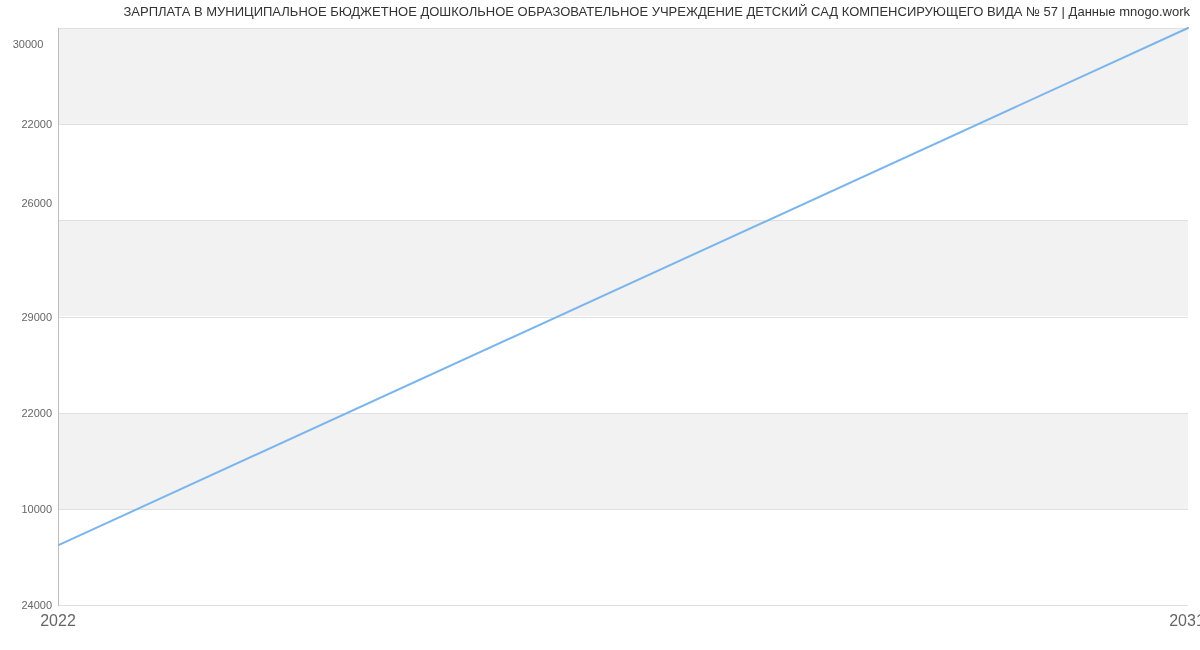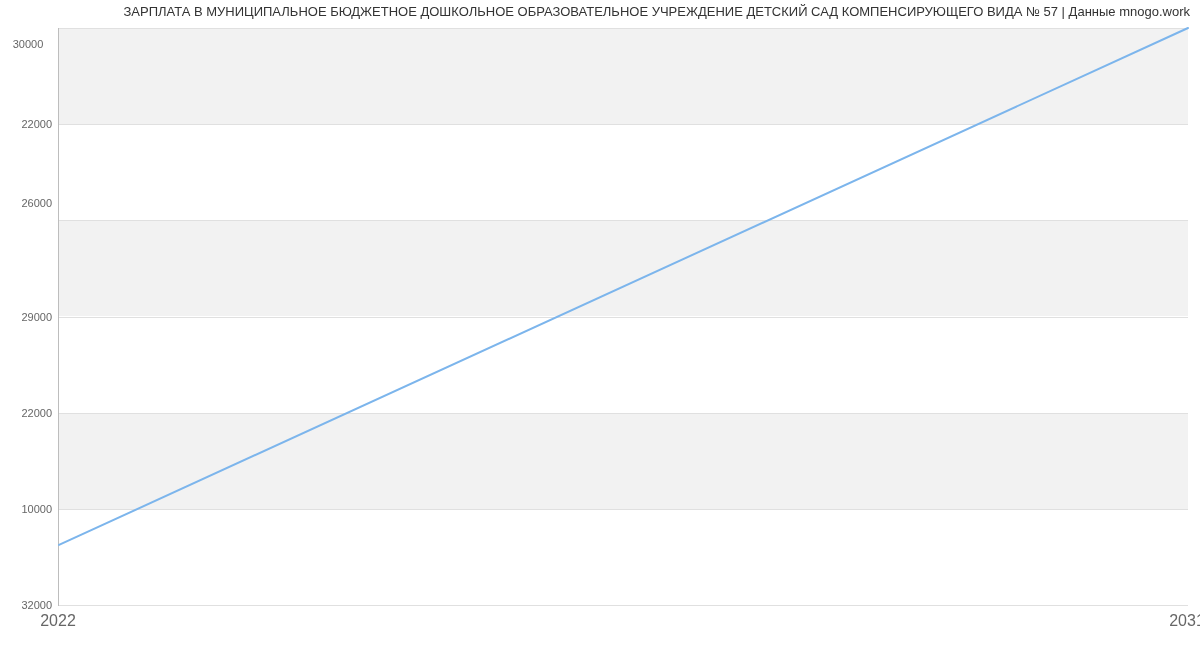--- a/index.html
+++ b/index.html
@@ -99,21 +99,21 @@
       <div class="grid-line" style="top: 480.833px;"></div>
       <div class="grid-line" style="top: 384.667px;"></div>
       <div class="grid-line" style="top: 288.5px;"></div>
       <div class="grid-line" style="top: 192.333px;"></div>
       <div class="grid-line" style="top: 96.1667px;"></div>
       <div class="grid-line" style="top: 0px;"></div>
       <svg class="line-layer" preserveAspectRatio="none" viewBox="0 0 1129 577">
         <path d="M0 516.8958333333334 L1129 0" class="series-line" stroke="#7cb5ec"></path>
       </svg>
   </div>
-<div class="y-tick" style="top: 605px;">32000</div>
+<div class="y-tick" style="top: 605px;">24000</div>
     <div class="y-tick" style="top: 508.833px;">10000</div>
     <div class="y-tick" style="top: 412.667px;">22000</div>
     <div class="y-tick" style="top: 316.5px;">29000</div>
     <div class="y-tick" style="top: 203px;">26000</div>
     <div class="y-tick" style="top: 124.167px;">22000</div>
     <div class="y-tick" style="top: 44px; text-align: center;">30000</div>
     <div class="x-tick" style="left: 58px;">2022</div>
     <div class="x-tick" style="left: 1187px;">2031</div>
   </div>
 

